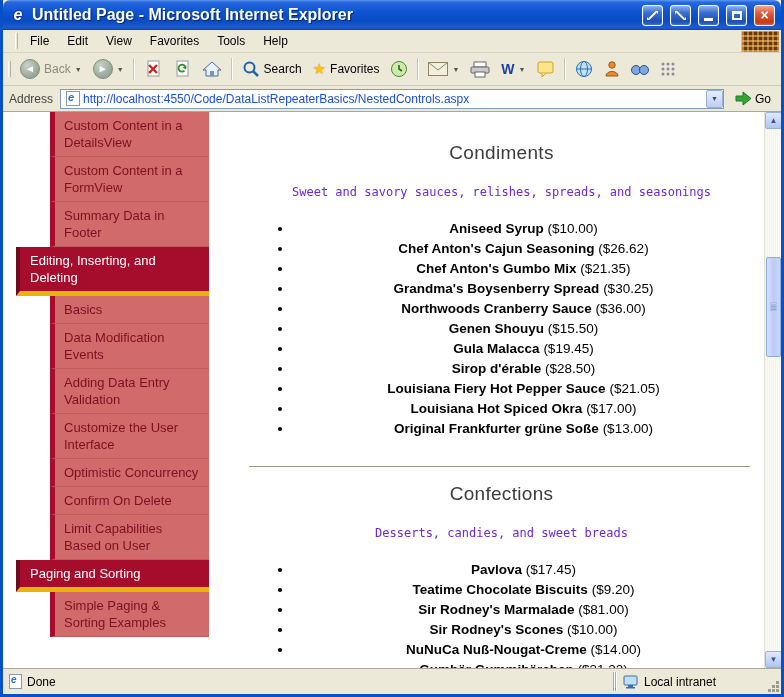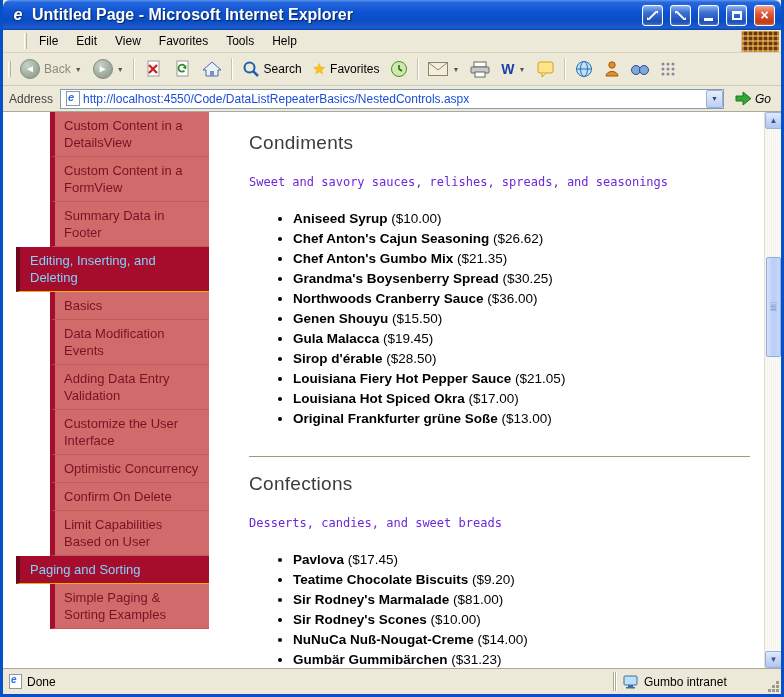--- a/index.html
+++ b/index.html
@@ -32,21 +32,21 @@
     display:flex; align-items:center; justify-content:center; margin-left:2px;
     box-shadow:inset 0 0 1px #BFD4F7; flex:0 0 auto;
   }
   .winbtn.close { background:linear-gradient(180deg,#F0A592 0%,#E0593A 40%,#C43A18 85%,#D8542F 100%); }
   .winbtn .glyph-min { width:9px; height:3px; background:#fff; margin-top:9px; }
   .winbtn .glyph-max { width:10px; height:9px; border:2px solid #fff; border-top-width:3px; }
   .winbtn .glyph-close { color:#fff; font-weight:bold; font-size:14px; line-height:14px; }
 
   
   .menubar { height:23px; flex:0 0 23px; display:flex; align-items:center;
-    background:#ECE9D8; border-bottom:1px solid #D8D4C4; padding-left:18px; }
+    background:#ECE9D8; border-bottom:1px solid #D8D4C4; padding-left:9px; }
   .grip { width:3px; height:16px; margin:0 3px;
     border-left:1px solid #fff; border-right:1px solid #B8B4A4; }
   .menu-item { font-size:12px; padding:4px 9px; color:#000; }
   .menubar-spacer { flex:1; }
   .menu-logo {
     width:38px; height:21px; margin-right:2px; border-left:1px solid #C6C2B2;
     background-color:#5C3A14;
     background-image:
       repeating-linear-gradient(0deg, rgba(255,205,100,.55) 0 2px, rgba(0,0,0,0) 2px 5px),
       repeating-linear-gradient(90deg, rgba(255,175,70,.55) 0 2px, rgba(110,55,15,.65) 2px 5px);
@@ -75,35 +75,35 @@
   .addr-page-icon { width:14px; height:15px; margin:0 3px; position:relative;
     background:#fff; border:1px solid #8899AA; }
   .addr-page-icon span { position:absolute; left:1px; top:-1px; color:#2A6FD6;
     font-size:11px; font-weight:bold; font-style:italic; }
   .addr-input { flex:1; border:none; outline:none; font-size:12px;
     font-family:"Liberation Sans",sans-serif; color:#1d4ed8; height:16px; }
   .addr-drop { width:17px; height:18px; border:1px solid #98B0DC; border-radius:2px;
     background:linear-gradient(180deg,#E6EEFD,#BCCFF3); display:flex; align-items:center;
     justify-content:center; font-size:7px; color:#31497E; }
   .go-btn { display:flex; align-items:center; gap:3px; padding:2px 6px; }
-  .go-btn .tlabel { font-size:12px; color:#000;font-style:italic; }
+  .go-btn .tlabel { font-size:12px; color:#000; }
 
   
   .viewport { flex:1 1 auto; position:relative; background:#fff; overflow:hidden; }
   .page { position:absolute; top:0; left:0; right:17px; bottom:0; overflow:hidden; }
 
   
   .sidebar { position:absolute; left:13px; top:0; width:193px; font-size:13px; }
-  .side-header { background:#A60D2D; color:#7dd3fc; line-height:17px;
-    padding:5px 8px 5px 10px; border-left:4px solid #70081D; border-bottom:1px solid #eab308; }
+  .side-header { background:#A60D2D; color:#ffffff; line-height:17px;
+    padding:5px 8px 5px 10px; border-left:4px solid #70081D; border-bottom:5px solid #eab308; }
   .side-sub { margin-left:34px; background:#D16B6B; color:#7E0F22; line-height:17px;
     padding:5px 8px 5px 9px; border-left:5px solid #A60D2D; border-bottom:1px solid #C05C5C; }
 
   
-  .content { position:absolute; left:246px; top:4px; right:10px; color:#000; }
+  .content { position:absolute; left:246px; top:14px; right:10px; color:#000;text-align:center; }
   .section-title { font-size:19px; font-weight:400; color:#3C3C3C; margin-top:16px;
     letter-spacing:.3px; }
   .section-desc { font-family:"DejaVu Sans Mono","Liberation Mono",monospace;
     font-size:12px; color:#6d28d9; margin-top:21px; }
   ul.products { margin-top:20px; padding-left:44px; }
   .products li { font-size:13.5px; line-height:20px; color:#000; }
   .pname { font-weight:bold; }
   hr.sep { border:none; border-top:1px solid #9B9B80; margin:27px 4px 10px 0; }
 
   
@@ -399,18 +399,18 @@
       <span>Done</span>
     </span>
     <span class="status-sep"></span>
     <span class="status-sep"></span>
     <span class="status-pane right">
       <svg width="16" height="14">
         <rect x="1" y="1" width="13" height="9" rx="1" fill="#BDE0F5" stroke="#3A6FA5"></rect>
         <rect x="5" y="10" width="5" height="2" fill="#3A6FA5"></rect>
         <rect x="3" y="12" width="9" height="1.5" fill="#3A6FA5"></rect>
       </svg>
-      <span>Gumbo intranet</span>
+      <span>Local intranet</span>
     </span>
     <span class="resize-grip"></span>
   </div>
 
 </div>
 
 </body></html>

